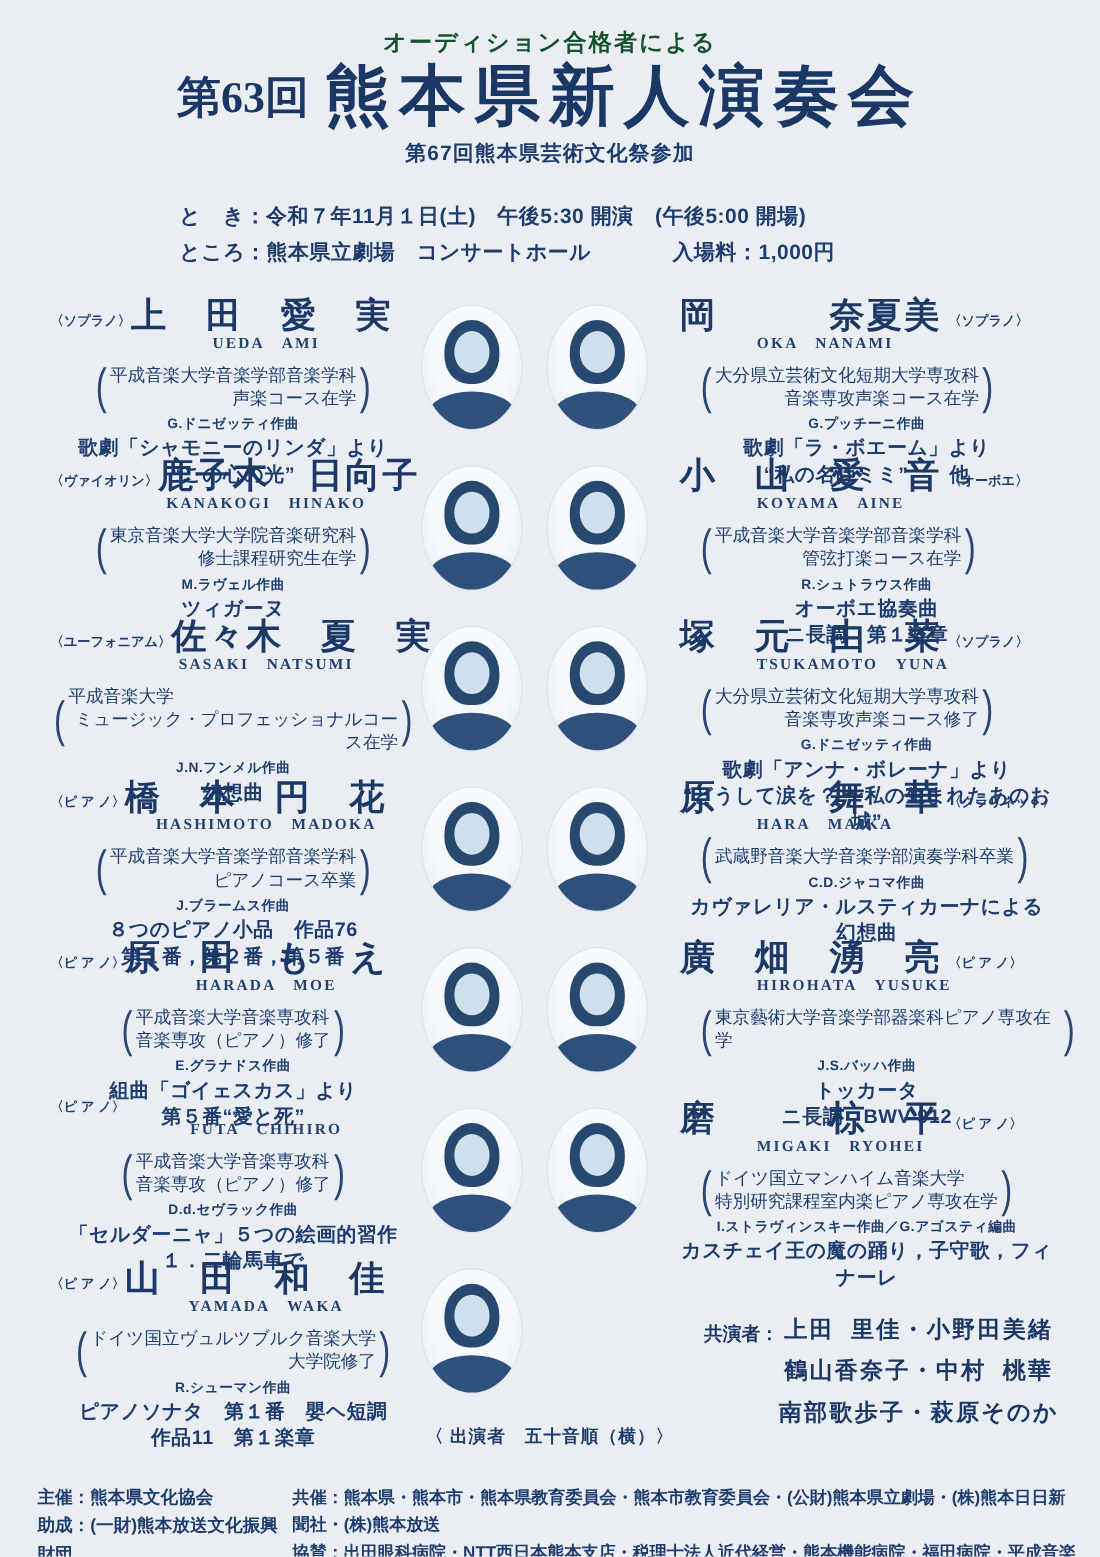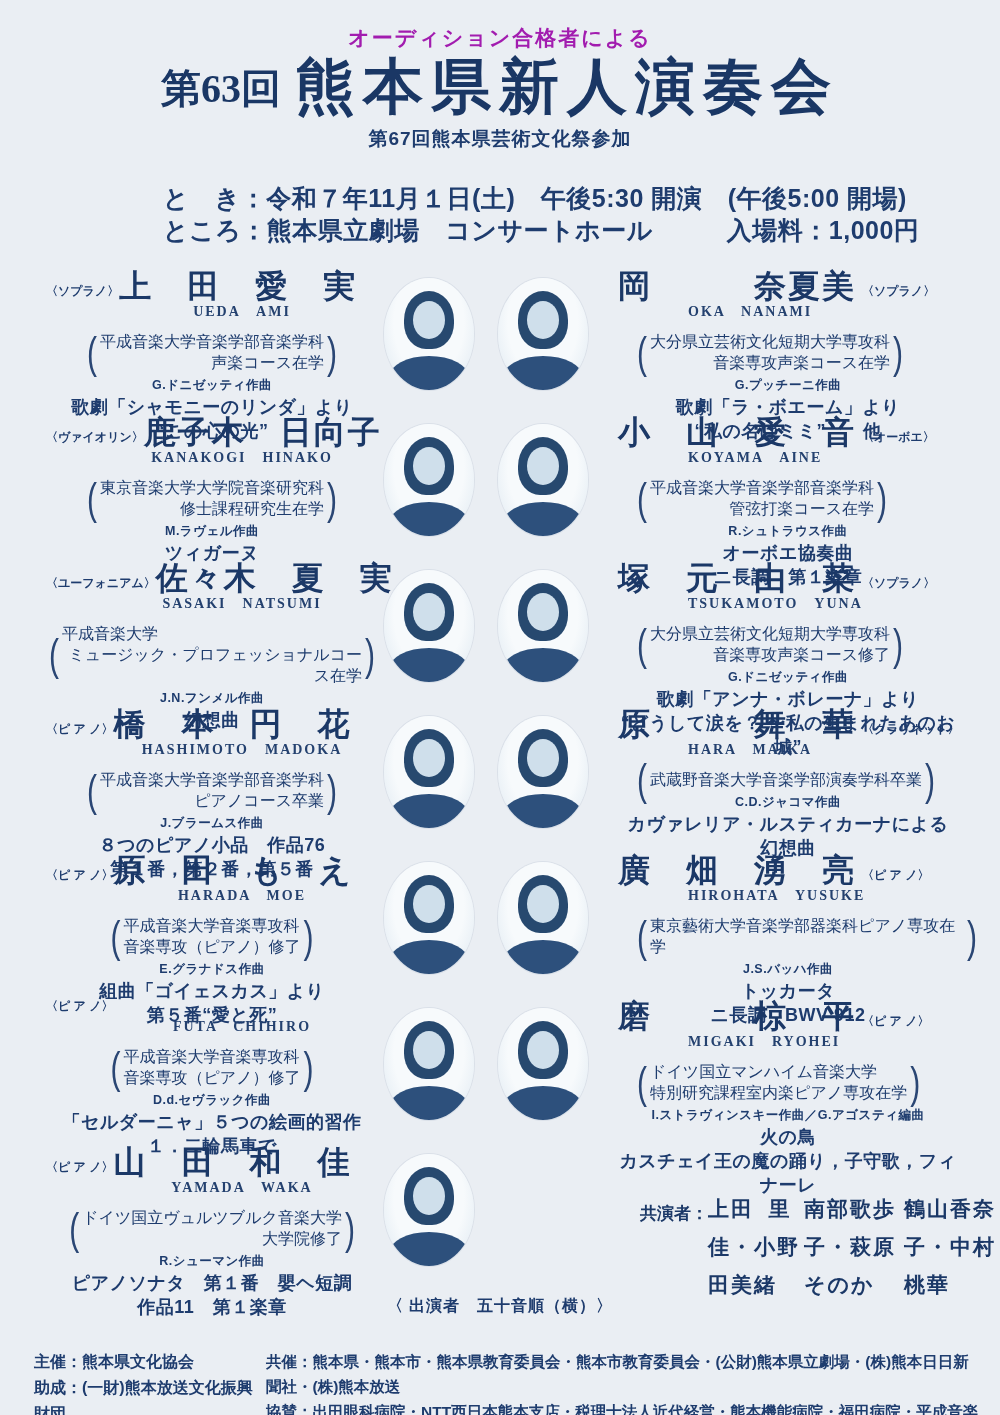--- a/index.html
+++ b/index.html
@@ -7,26 +7,26 @@
     width:1000px;height:1415px;overflow:hidden;
     background:#eaeef3;
     font-family:"Liberation Sans","DejaVu Sans",sans-serif;
     color:#1e3c6e;
     position:relative;
   }
   .page{width:1000px;height:1415px;position:relative;}
 
   
   .header{text-align:center;padding-top:24px;}
-  .tagline{font-size:21px;font-weight:bold;letter-spacing:2px;color:#a21caf;}
+  .tagline{font-size:21px;font-weight:bold;letter-spacing:2px;color:#14532d;}
   .title-row{display:flex;justify-content:center;align-items:flex-end;margin-top:2px;line-height:1.1;}
   .edition{font-family:"Liberation Serif","DejaVu Serif",serif;font-size:40px;font-weight:700;padding-bottom:9px;margin-right:14px;color:#1a3765;}
   .main-title{font-family:"Liberation Serif","DejaVu Serif",serif;font-size:60px;font-weight:700;letter-spacing:8px;color:#1a3765;}
   .subtitle{font-size:19px;font-weight:bold;margin-top:6px;letter-spacing:1px;}
-  .date-block{margin-top:30px;margin-left:163px;text-align:left;font-weight:bold;font-size:25px;line-height:32px;letter-spacing:.5px;}
+  .date-block{margin-top:30px;margin-left:163px;text-align:left;font-weight:bold;font-size:19px;line-height:32px;letter-spacing:.5px;}
   .place-line{display:flex;}
   .fee{margin-left:74px;}
 
   
   .performers{margin-top:22px;}
   .prow{display:grid;grid-template-columns:378px 102px 126px auto;height:146px;align-items:start;}
   .entry{padding-top:2px;}
   .entry.left{padding-left:46px;}
   .entry.right{padding-left:12px;padding-right:20px;}
   .name-line{display:flex;align-items:flex-end;line-height:1;}
@@ -55,21 +55,21 @@
   .photo{width:90px;height:112px;border-radius:50%;position:relative;overflow:hidden;
     background:radial-gradient(ellipse at 50% 40%, #f7fafc 55%, #dce7f0 100%);
     box-shadow:0 0 0 1px rgba(40,70,110,.08);}
   .photo .hair{position:absolute;top:13px;left:50%;transform:translateX(-50%);width:50px;height:58px;border-radius:50% 50% 44% 44%;background:#27496f;}
   .photo .face{position:absolute;top:23px;left:50%;transform:translateX(-50%);width:32px;height:38px;border-radius:50%;background:#cfdfeb;}
   .photo .bust{position:absolute;bottom:-8px;left:50%;transform:translateX(-50%);width:80px;height:42px;border-radius:50% 50% 0 0;background:#2d507c;}
 
   
   .coperformers{padding-top:48px;padding-left:34px;font-family:Liberation Mono, monospace;font-size:21px;font-weight:600;line-height:38px;color:#1b3867;display:flex;align-items:flex-start;}
   .cop-label{font-size:17px;padding-top:4px;white-space:nowrap;}
-  .cop-lines{display:flex;flex-direction:row;align-items:center;letter-spacing:2px;}
+  .cop-lines{display:flex;flex-direction:column;align-items:center;letter-spacing:2px;}
 
   
   .order-note{text-align:center;font-family:"Liberation Serif","DejaVu Serif",serif;font-size:16px;font-weight:600;margin-top:6px;letter-spacing:1px;}
   .footer{margin-top:32px;display:flex;padding:0 18px 0 34px;}
   .footer-left{width:232px;flex:none;font-size:16px;font-weight:bold;line-height:26px;}
   .footer-right{flex:1;font-size:15.5px;font-weight:bold;line-height:25px;}
 </style>
 </head>
 <body>
 
@@ -393,21 +393,20 @@
           </div>
         <div class="romaji">MIGAKI　RYOHEI</div>
         <div class="school">
             <div class="school-lines">
               <div class="sl1">ドイツ国立マンハイム音楽大学</div>
               <div class="sl2">特別研究課程室内楽ピアノ専攻在学</div>
             </div>
           </div>
         <div class="composer">I.ストラヴィンスキー作曲／G.アゴスティ編曲</div>
         <div class="piece">
-            <div>火の鳥</div>
             <div>カスチェイ王の魔の踊り，子守歌，フィナーレ</div>
           </div>
       </div>
     </div>
 
     <div class="prow">
       <div class="entry left">
         <div class="name-line">
             <span class="inst">〈ピ ア ノ〉</span>
             <span class="pname">山　田　和　佳</span>
@@ -430,22 +429,22 @@
             <span class="hair"></span>
             <span class="face"></span>
             <span class="bust"></span>
           </div>
         </div>
       <div class="photo-cell"></div>
       <div class="coperformers">
         <span class="cop-label">共演者：</span>
         <span class="cop-lines">
           <span>上田 里佳・小野田美緒</span>
+          <span>鶴山香奈子・中村 桃華</span>
           <span>南部歌歩子・萩原そのか</span>
-          <span>鶴山香奈子・中村 桃華</span>
         </span>
       </div>
     </div>
 
   </div>
 
   <div class="order-note">〈 出演者　五十音順（横）〉</div>
 
   <div class="footer">
     <div class="footer-left">

